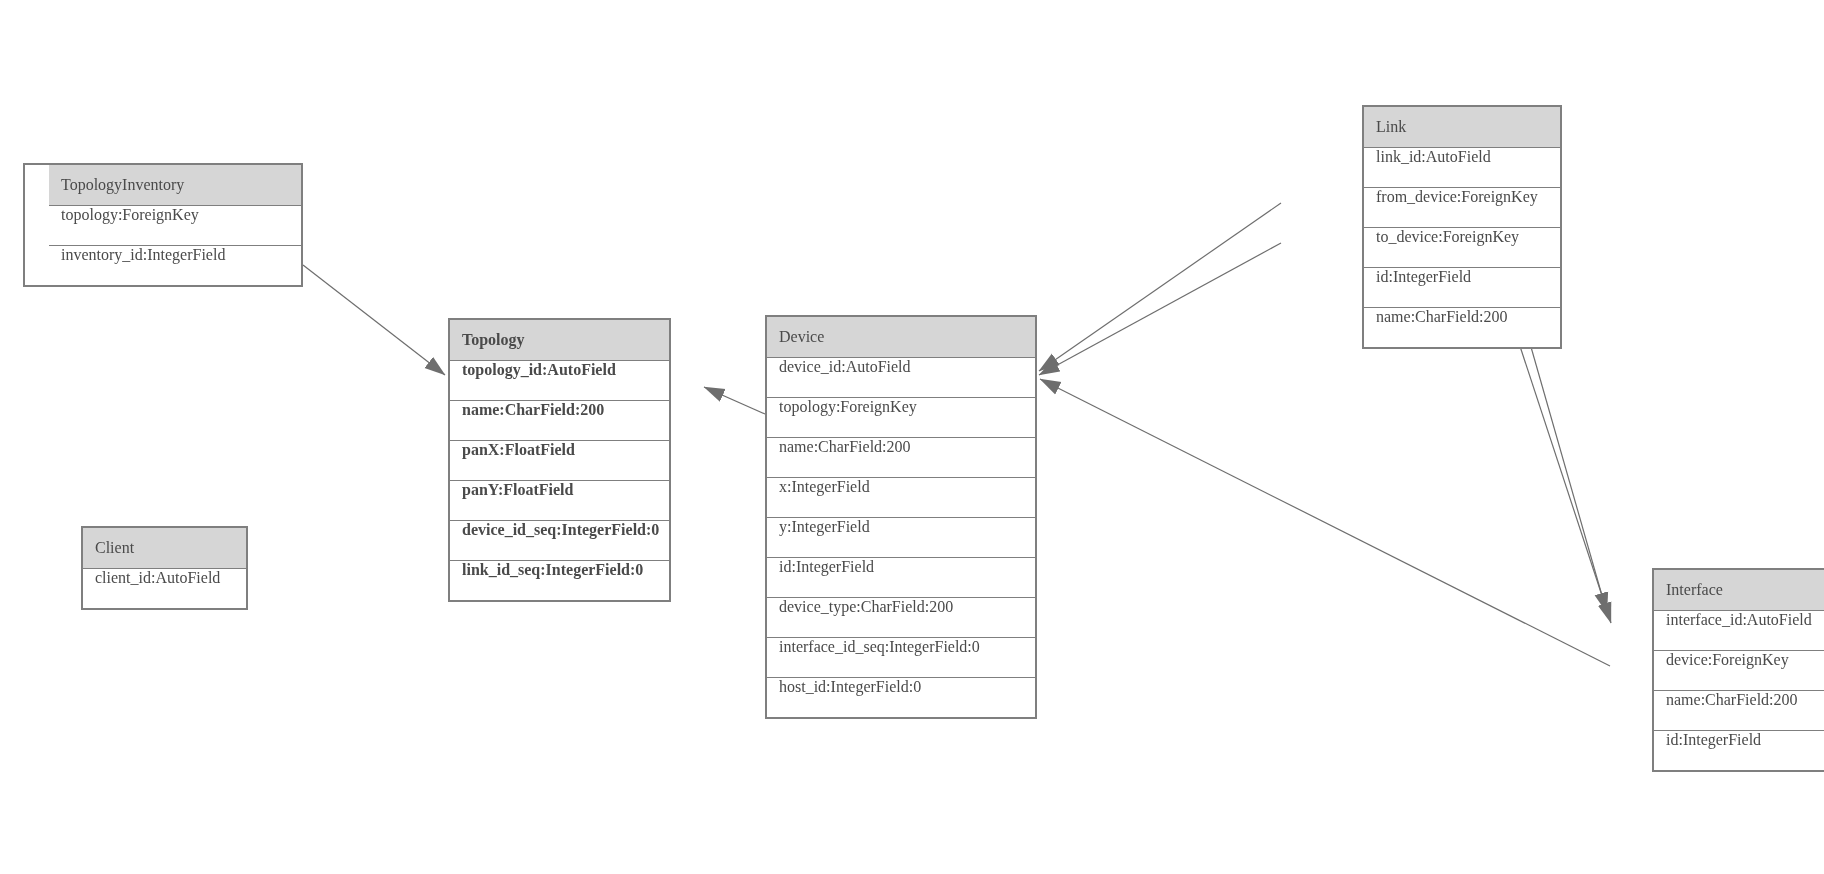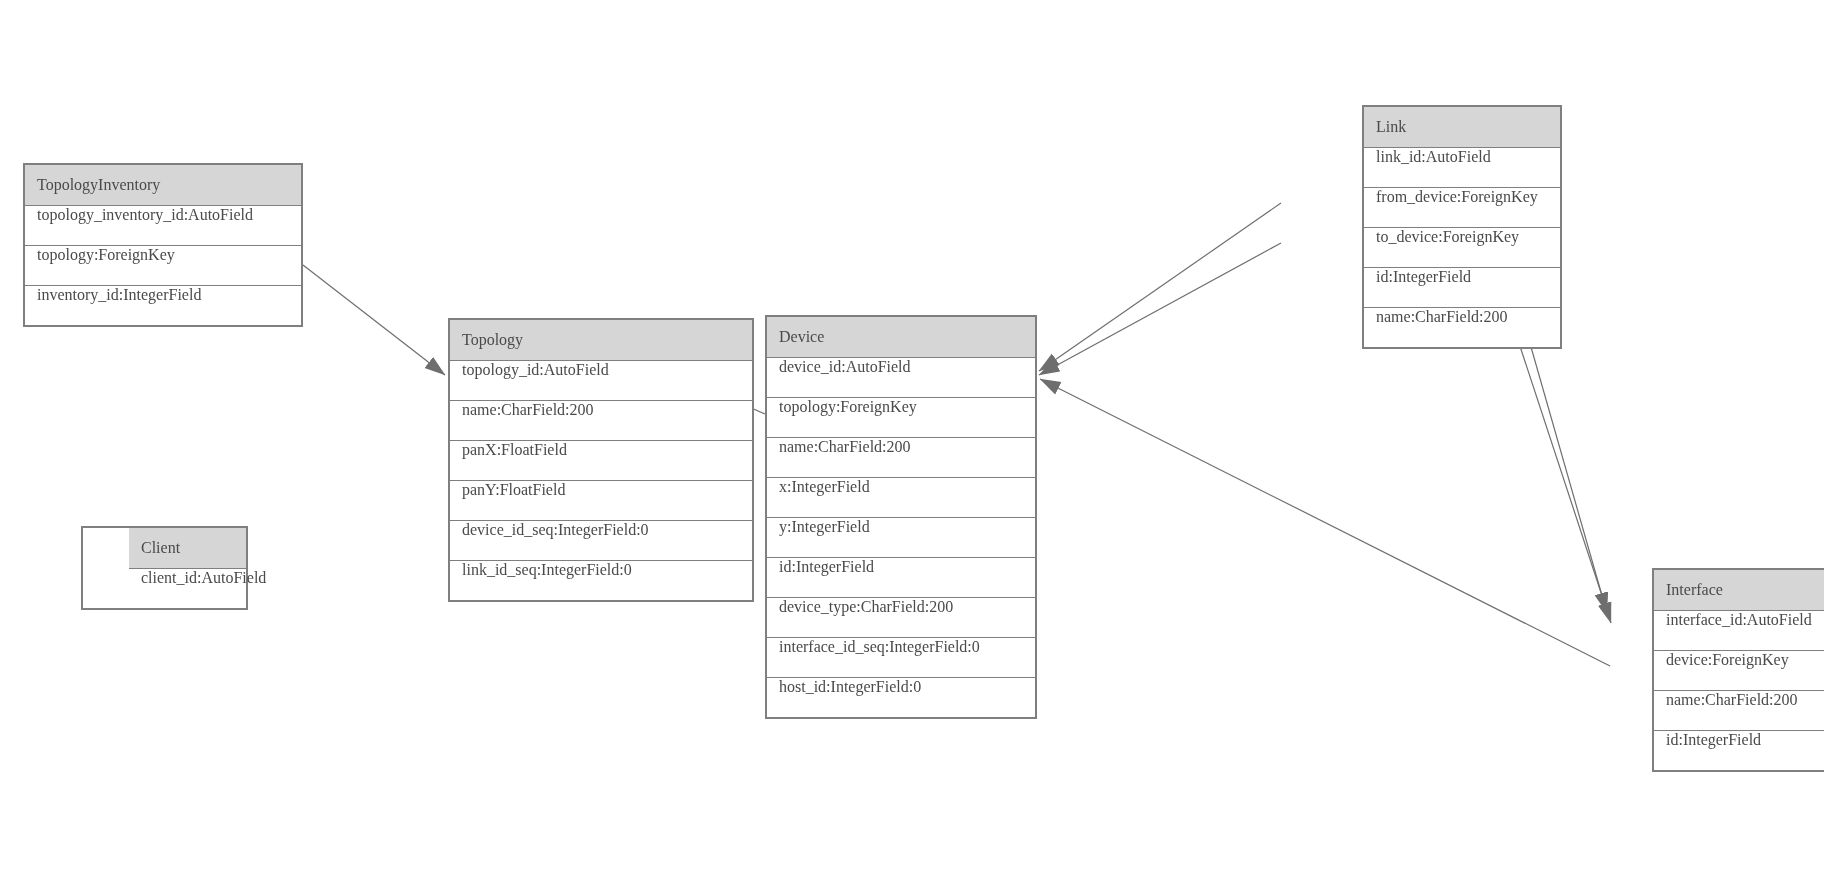--- a/index.html
+++ b/index.html
@@ -38,23 +38,23 @@
   }
   .row {
     height: 40px;
     border-top: 1px solid var(--border);
     display: flex; align-items: flex-start;
     padding-left: 12px;
     background: #ffffff;
     white-space: nowrap;
   }
   
-  .e-topologyinventory { left: 23px;   top: 163px; width: 280px; }
-  .e-topology          { left: 448px;  top: 318px; width: 306px; }
-  .e-client            { left: 81px;   top: 526px; width: 167px; padding-left: 46px; }
+  .e-topologyinventory { left: 23px;   top: 163px; width: 280px; padding-left: 24px; }
+  .e-topology          { left: 448px;  top: 318px; width: 223px; font-weight: bold; }
+  .e-client            { left: 81px;   top: 526px; width: 167px; }
   .e-device            { left: 765px;  top: 315px; width: 272px; }
   .e-link              { left: 1314px; top: 105px; width: 200px; margin-left: 48px; }
   .e-interface         { left: 1652px; top: 568px; width: 186px; }
 </style>
 </head>
 <body>
 
 <svg class="edges" width="1824" height="874" viewBox="0 0 1824 874">
   <defs>
     <marker id="arrowhead" viewBox="0 0 21 15" markerWidth="21" markerHeight="15" refX="20.5" refY="7.5" orient="auto" markerUnits="userSpaceOnUse">
@@ -67,23 +67,20 @@
   <line x1="1281" y1="243" x2="1039" y2="375" marker-end="url(#arrowhead)"></line>
   <line x1="1610" y1="666" x2="1040" y2="379" marker-end="url(#arrowhead)"></line>
   <line x1="1513" y1="284" x2="1607" y2="613" marker-end="url(#arrowhead)"></line>
   <line x1="1513" y1="325" x2="1611" y2="623" marker-end="url(#arrowhead)"></line>
 </svg>
 
 <div class="entity e-topologyinventory">
   <div class="entity-header">
     <span>TopologyInventory</span>
   </div>
-  <div class="row">
-      <span>topology_inventory_id:AutoField</span>
-    </div>
   <div class="row">
       <span>topology:ForeignKey</span>
     </div>
   <div class="row">
       <span>inventory_id:IntegerField</span>
     </div>
 </div>
 
 <div class="entity e-topology">
   <div class="entity-header">

